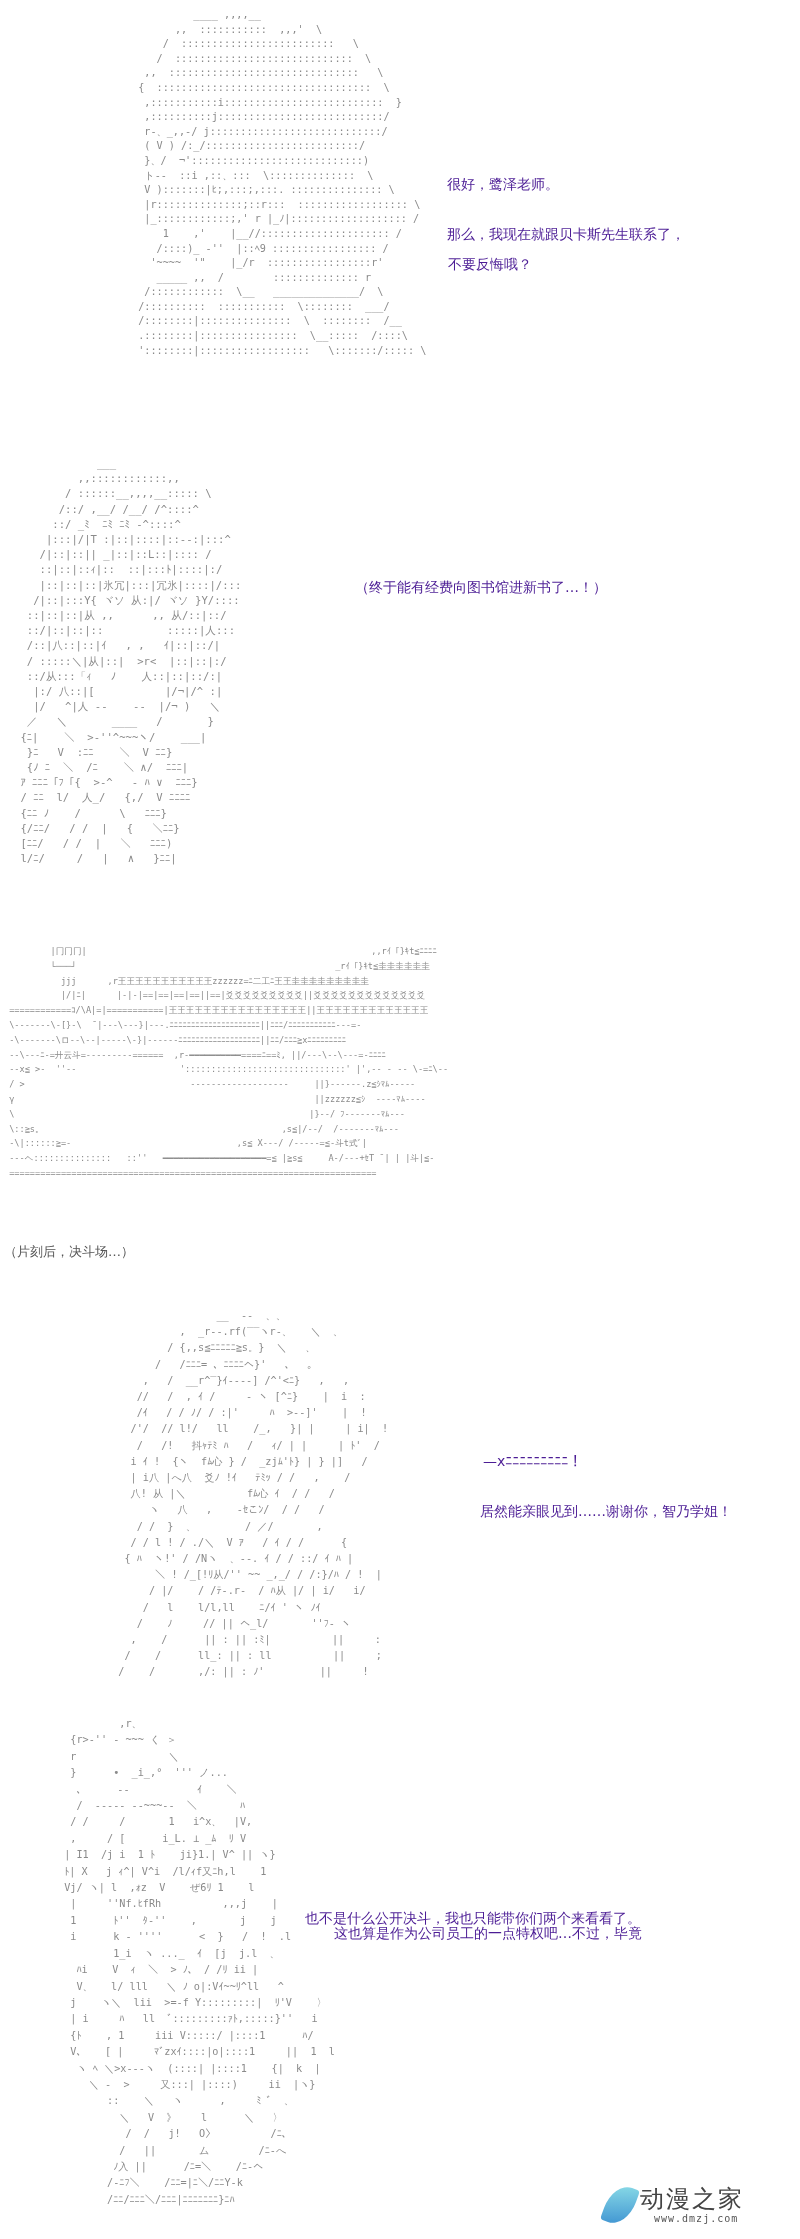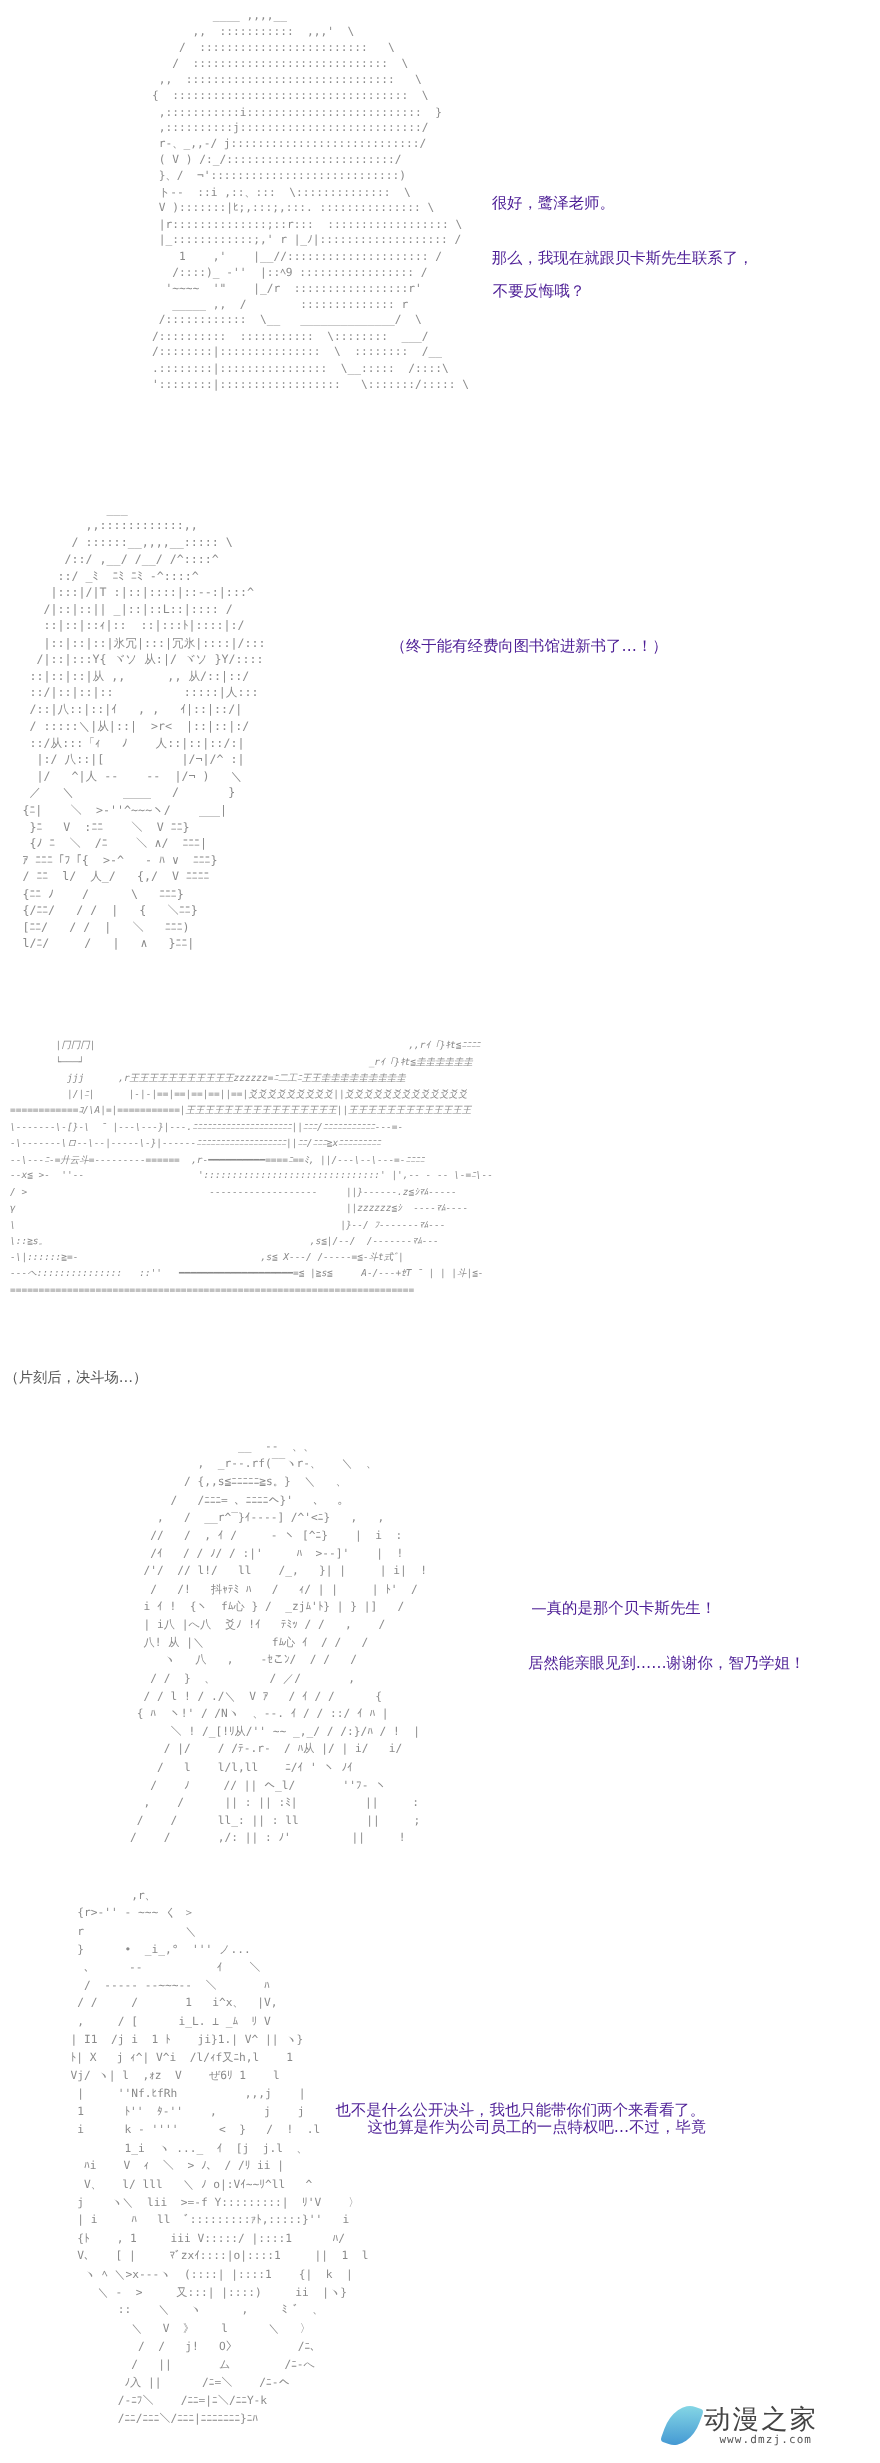--- a/index.html
+++ b/index.html
@@ -77,21 +77,21 @@
  ｱ ﾆﾆﾆ「ﾌ「{  &gt;‐^   ‐ ﾊ ∨  ﾆﾆﾆ}
  / ﾆﾆ  l/  人_/   {,/  V ﾆﾆﾆﾆ
  {ﾆﾆ ﾉ    /      \   ﾆﾆﾆ}
  {/ﾆﾆ/   / /  |   {   ＼ﾆﾆ}
  [ﾆﾆ/   / /  |   ＼   ﾆﾆﾆ)
  l/ﾆ/     /   |   ∧   }ﾆﾆ|</pre>
   <div class="line" style="left:355px; top:139px;">（终于能有经费向图书馆进新书了…！）</div>
 </section>
 
 <section class="panel" style="top:940px; height:330px;">
-  <pre class="aa" style="left:4px; top:4px; font-size:8.6px; line-height:14.8px;font-style:italic;">         |冂冂冂|                                                       ,,rｲ「}ｷt≦ﾆﾆﾆﾆ
+  <pre class="aa" style="left:4px; top:4px; font-size:8.6px; line-height:14.8px;">         |冂冂冂|                                                       ,,rｲ「}ｷt≦ﾆﾆﾆﾆ
          └───┘                                                  _rｲ「}ｷt≦圭圭圭圭圭圭
            jjj      ,r王王王王王王王王王王王zzzzzz=ﾆ二工ﾆ王王圭圭圭圭圭圭圭圭圭
            |/|ﾆ|      |‐|‐|==|==|==|==||==|爻爻爻爻爻爻爻爻爻||爻爻爻爻爻爻爻爻爻爻爻爻爻
  ============ｺ/\A|=|===========|王王王王王王王王王王王王王王王王||王王王王王王王王王王王王王
  \-------\-[}-\  ̄ |---\---}|---.ﾆﾆﾆﾆﾆﾆﾆﾆﾆﾆﾆﾆﾆﾆﾆﾆﾆﾆﾆﾆﾆ||ﾆﾆﾆ/ﾆﾆﾆﾆﾆﾆﾆﾆﾆﾆﾆ‐--=-
  -\-------\ロ--\--|-----\-}|------ﾆﾆﾆﾆﾆﾆﾆﾆﾆﾆﾆﾆﾆﾆﾆﾆﾆﾆﾆ||ﾆﾆ/ﾆﾆﾆ≧xﾆﾆﾆﾆﾆﾆﾆﾆﾆ
  --\--‐ﾆ‐=廾云斗=‐‐‐‐‐‐‐‐‐======  ,r-━━━━━━━━━━====ﾆ==ﾐ, ||/---\--\--‐=‐ﾆﾆﾆﾆ
  --x≦ &gt;‐  ''‐‐                    ':::::::::::::::::::::::::::::::' |',-- - -- \-=ﾆ\--
  / &gt;                                ‐‐‐‐‐‐‐‐‐‐‐‐‐‐‐‐‐‐‐     ||}------.z≦ｼﾏﾑ-----
  γ                                                          ||zzzzzz≦ｼ  ----ﾏﾑ----
@@ -120,21 +120,21 @@
      / /  }  、        / ／/       ,
     / / l ! / ./＼  V ｱ   / ｲ / /      {
    { ﾊ  ヽ!' / /Nヽ  、‐‐. ｲ / / ::/ ｲ ﾊ |
         ＼ ! /_[!ﾘ从/'' ~~ _,_/ / /:}/ﾊ / !  |
        / |/    / /ﾃ-.r‐  / ﾊ从 |/ | i/   i/
       /   l    l/l,ll    ﾆ/ｲ ' ヽ ﾉｲ
      /    ﾉ     // || へ_l/       ''ﾌ‐ ヽ
     ,    /      || : || :ﾐ|          ||     :
    /    /      ll_: || : ll          ||     ;
   /    /       ,/: || : ﾉ'         ||     !</pre>
-  <div class="line" style="left:483px; top:163px;">—真的是那个贝卡斯先生！</div>
+  <div class="line" style="left:483px; top:163px;">—xﾆﾆﾆﾆﾆﾆﾆﾆﾆ！</div>
   <div class="line" style="left:480px; top:213px;">居然能亲眼见到……谢谢你，智乃学姐！</div>
 </section>
 
 <section class="panel" style="top:1710px; height:529px;">
   <pre class="aa" style="left:58px; top:6px; font-size:10.2px; line-height:16.4px;">          ,r、
   {r&gt;‐'' ‐ ~~~ く ＞
   r               ＼
   }      •  _i_,°  ''' ノ...
    、     ‐‐           ｲ    ＼
    /  ‐‐‐‐‐ ‐‐~~~‐‐  ＼       ﾊ

